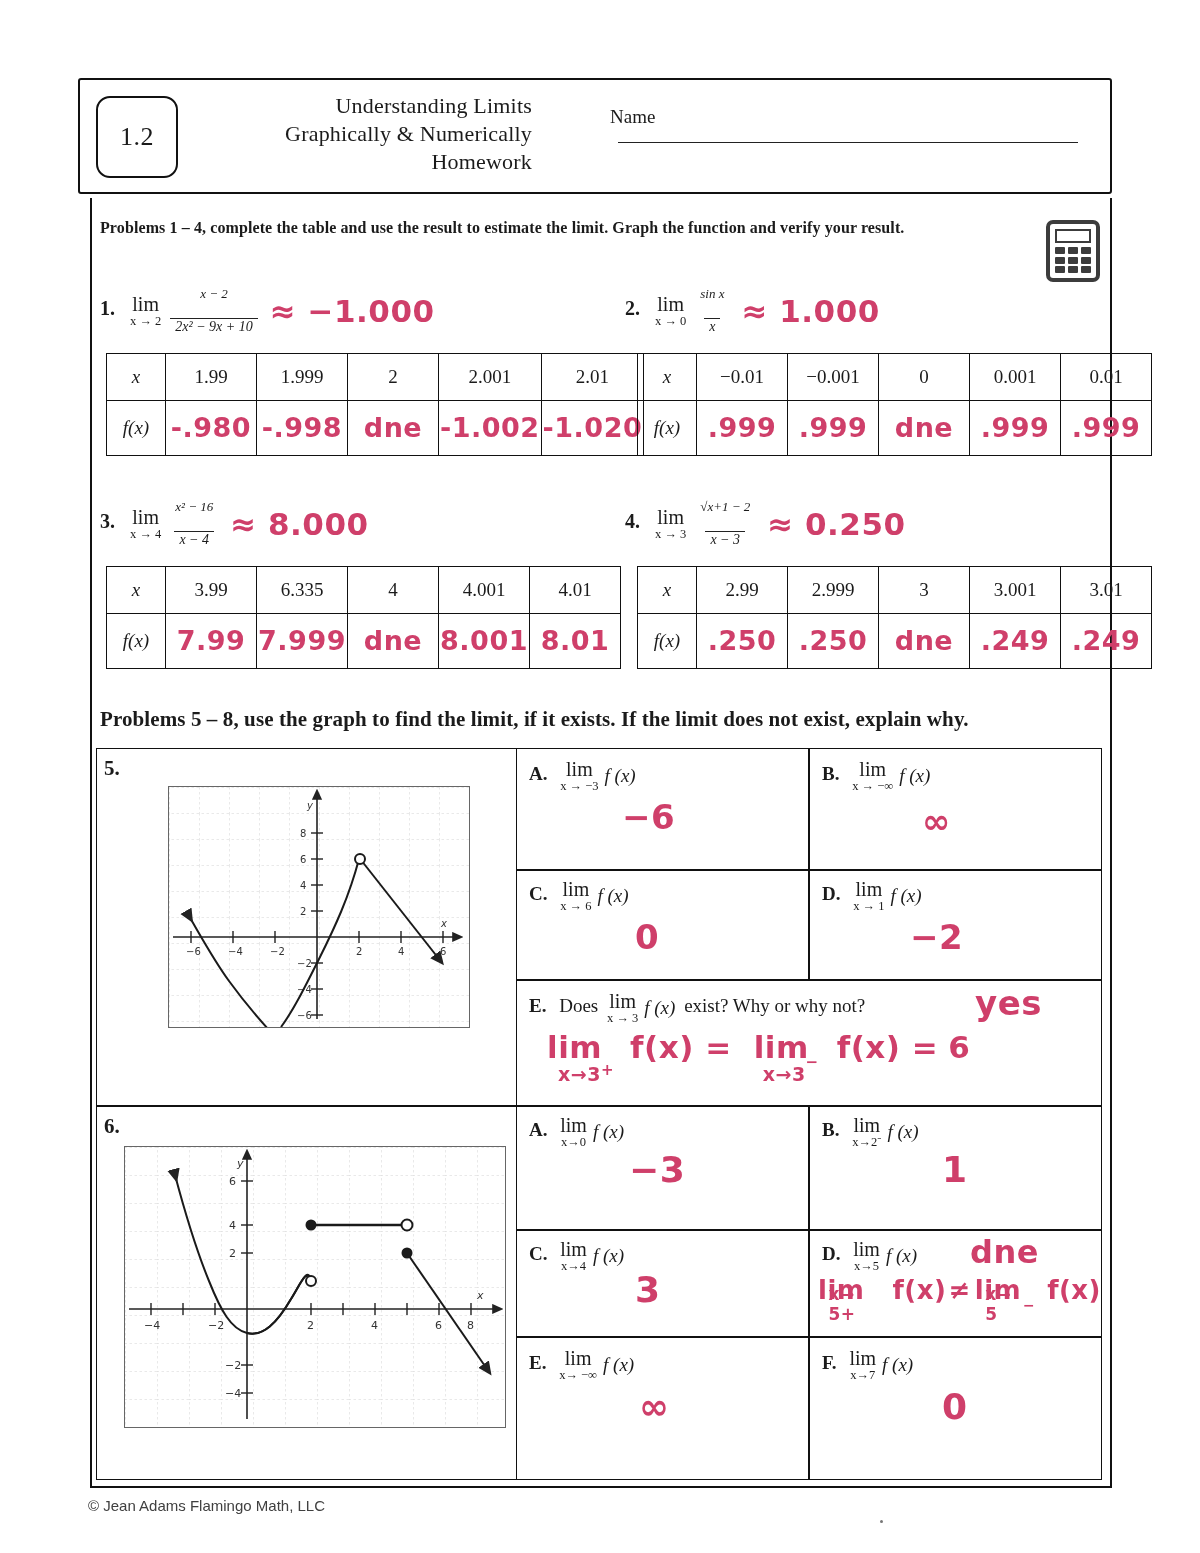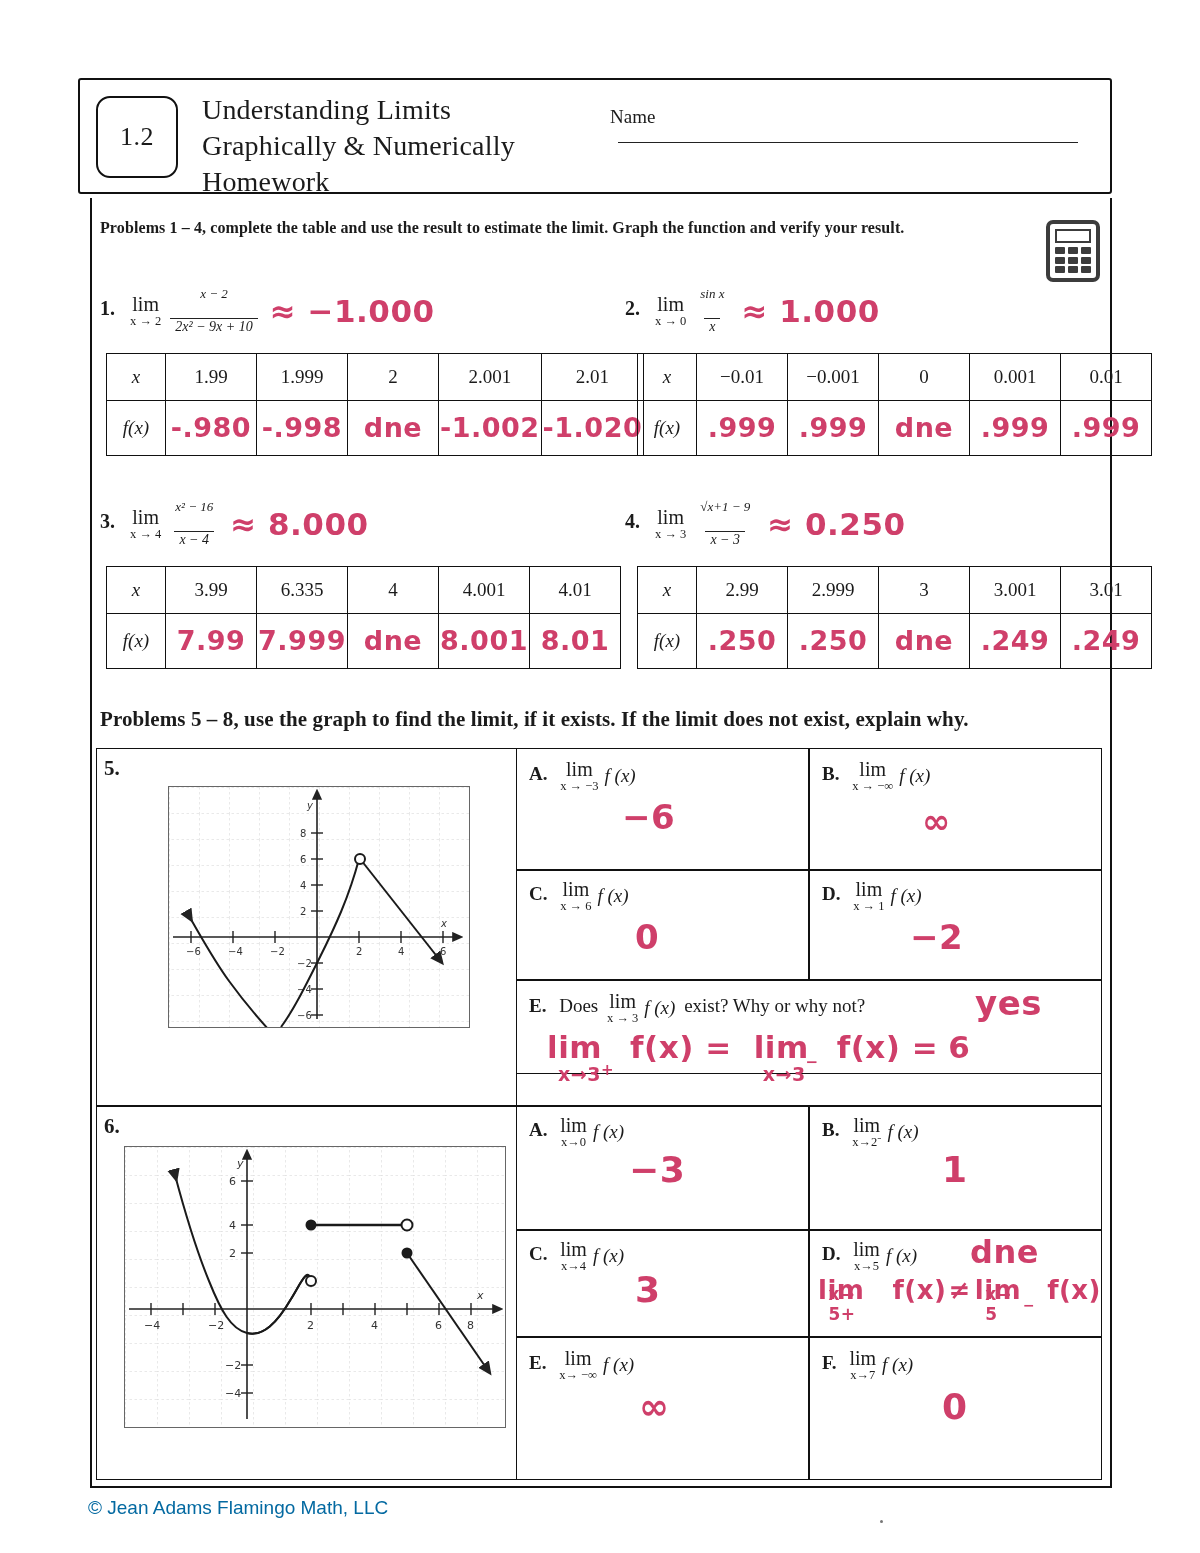--- a/index.html
+++ b/index.html
@@ -27,21 +27,21 @@
     border:2px solid #111;border-radius:3px;background:#fff;
   }
   .lesson-badge{
     position:absolute;left:16px;top:16px;width:78px;height:78px;
     border:2px solid #111;border-radius:14px;
     display:flex;align-items:center;justify-content:center;
     font-size:26px;letter-spacing:.5px;
   }
   .title-block{
     position:absolute;left:122px;top:12px;width:330px;
-    font-size:28px;line-height:1.28;letter-spacing:.2px;
+    font-size:22px;line-height:1.28;letter-spacing:.2px;text-align:right;
   }
   .name-row{position:absolute;left:530px;top:26px;font-size:19px;}
   .date-row{position:absolute;left:530px;top:76px;font-size:19px;}
   .rule{display:inline-block;border-bottom:1.6px solid #222;height:1px;vertical-align:2px;}
 
   
   .body-box{
     position:absolute;left:90px;top:198px;width:1018px;height:1288px;
     border:2px solid #111;border-top:none;background:#fff;
   }
@@ -91,21 +91,21 @@
   
   .qbox{position:absolute;border:1.7px solid #111;box-sizing:border-box;}
   .qlabel{position:absolute;font-weight:bold;font-size:21px;}
   .qtext{position:absolute;font-size:19px;}
   .qtag{font-weight:bold;margin-right:8px;}
 
   
   .graphframe{position:absolute;border:1.4px solid #666;background:#fff;}
 
   .footer{
-    position:absolute;left:88px;top:1497px;font-size:19px;color:#0369a1;
+    position:absolute;left:88px;top:1497px;font-size:15px;color:#404040;
     font-family:"Liberation Sans", sans-serif;
   }
   .dot{position:absolute;left:880px;top:1520px;width:3px;height:3px;background:#777;border-radius:50%;}
 </style>
 </head>
 <body>
 
 <div class="page">
 
   <div class="header-box">
@@ -255,21 +255,21 @@
     </table>
 
   <div class="prob" style="left:625px;top:500px;">
     <span class="pnum">4.</span>
     <span class="limexp">
       <span class="lim">
         <span class="l1">lim</span>
         <span class="l2">x → 3</span>
       </span>
       <span class="frac">
-        <span class="num">√x+1 − 9</span>
+        <span class="num">√x+1 − 2</span>
         <span class="den">x − 3</span>
       </span>
       <span class="hw ans-ink">≈ 0.250</span>
     </span>
   </div>
 
   <table class="vtable" style="left:637px;top:566px;">
     <tbody>
         <tr>
       <td class="lbl">x</td>
@@ -406,21 +406,21 @@
         <span class="lim">
           <span class="l1">lim</span>
           <span class="l2">x → 1</span>
         </span>
         <span class="ital">f (x)</span>
       </span>
     </div>
     <div class="hw" style="position:absolute;left:100px;top:46px;font-size:34px;">−2</div>
   </div>
 
-  <div class="qbox" style="left:516px;top:980px;width:586px;height:94px;">
+  <div class="qbox" style="left:516px;top:980px;width:586px;height:126px;">
     <div class="qtext" style="left:12px;top:10px;white-space:nowrap;">
       <span class="qtag">E.</span>
       <span>Does</span>
       <span class="limexp" style="margin:0 4px;">
         <span class="lim">
           <span class="l1">lim</span>
           <span class="l2">x → 3</span>
         </span>
         <span class="ital">f (x)</span>
       </span>

